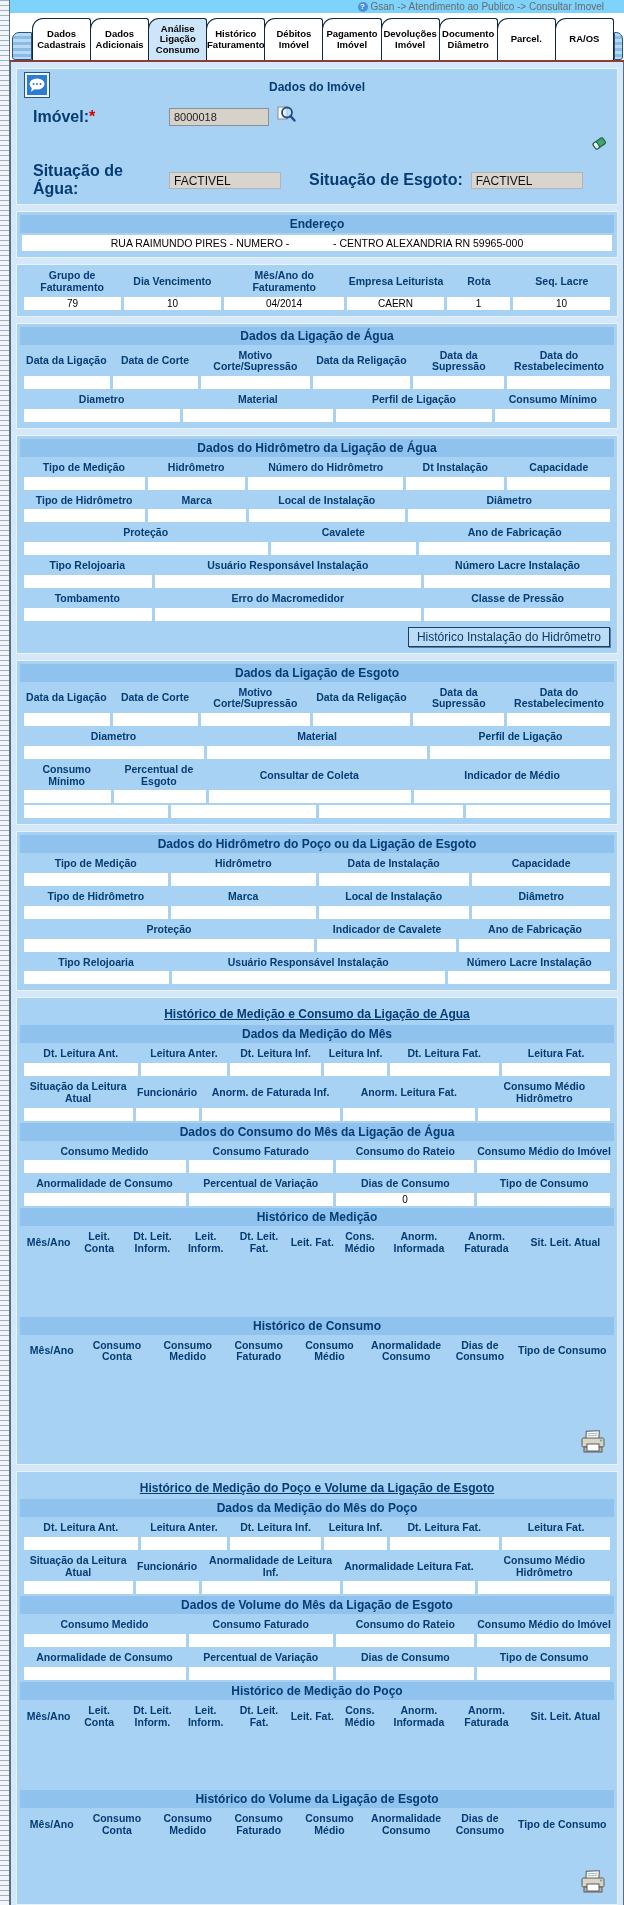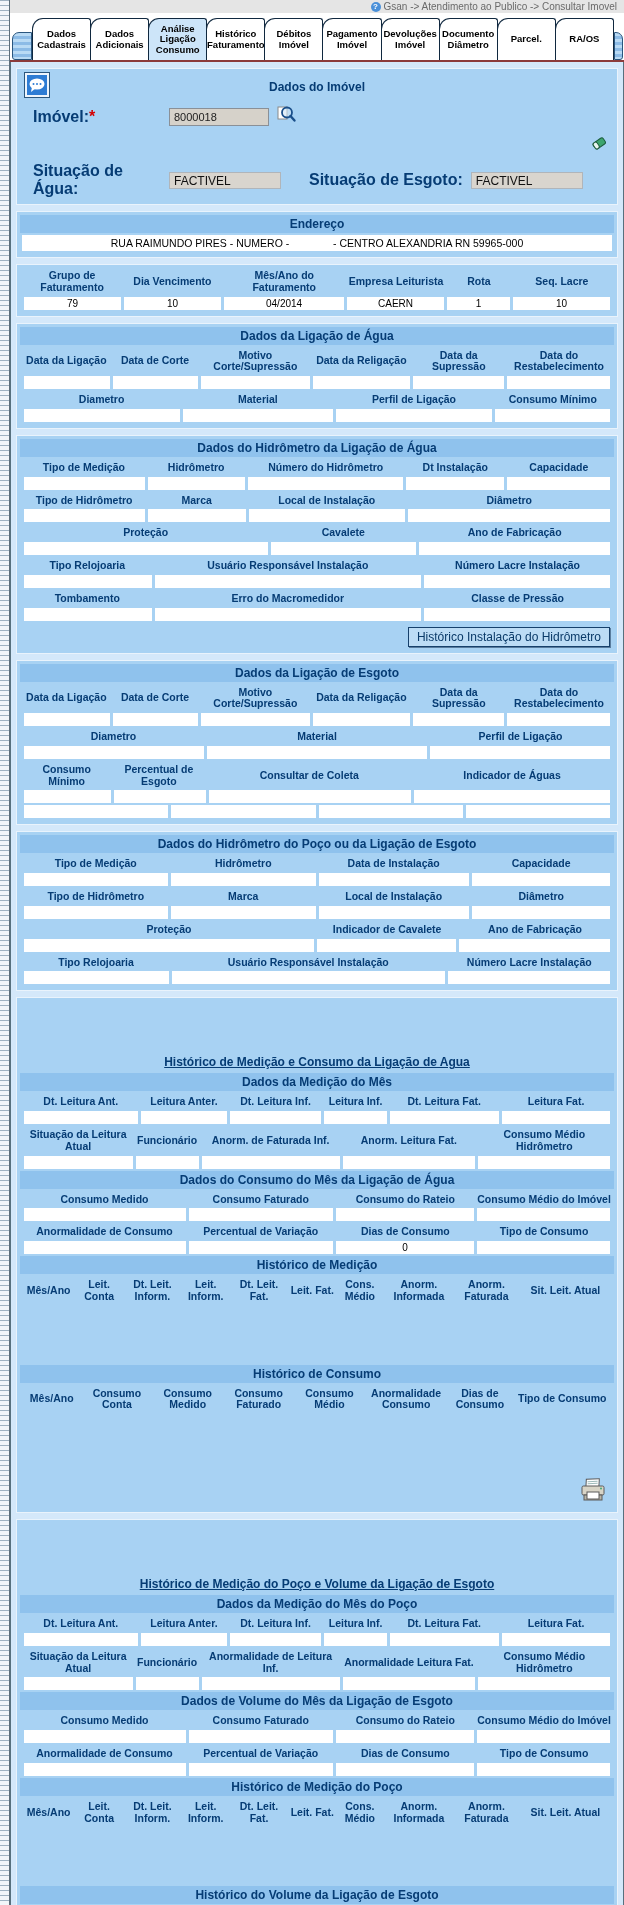--- a/index.html
+++ b/index.html
@@ -6,22 +6,22 @@
   html,body { margin:0; padding:0; background:#fff; }
   body { width:624px; font-family:"Liberation Sans", sans-serif; }
 
   .frame { display:flex; width:624px; }
   .ruler { width:10px; flex:0 0 10px;
     background-color:#f2f6fa;
     background-image:repeating-linear-gradient(to bottom,#9fb2c2 0 1px,transparent 1px 5px);
     border-right:1px solid #5d6e7a; }
   .main { flex:1; min-width:0; }
 
-  .topbar { background:#e5e5e5; font-size:10px; color:#6a6a6a; text-align:right;
-    padding:1px 7px 1px 0; height:13px; white-space:nowrap; }
+  .topbar { background:#7dd3fc; font-size:10px; color:#6a6a6a; text-align:right;
+    padding:1px 20px 1px 0; height:13px; white-space:nowrap; }
   .helpdot { display:inline-block; width:10px; height:10px; border-radius:50%;
     background:#4a90d9; color:#fff; font-size:8px; line-height:10px; text-align:center;
     font-weight:bold; margin-right:3px; vertical-align:middle; }
 
   .tabstrip { background:#fff; display:flex; align-items:flex-end; padding:3px 1px 0 2px; height:47px; }
   .spine { width:20px; height:28px; flex:0 0 20px; margin-right:1px; margin-bottom:0;
     border:1px solid #2a567e; border-radius:7px 0 0 3px;
     background:repeating-linear-gradient(to bottom,#b9daf4 0 3px,#8cbbe6 3px 6px); }
   .spine-end { width:9px; height:28px; flex:0 0 9px;
     border:1px solid #2a567e; border-radius:0 7px 3px 0;
@@ -33,21 +33,21 @@
     padding:2px 2px; cursor:pointer; }
   .tab.active { background:#cde5f9; }
   .tabline { height:2px; background:#8c3b3b; }
 
   .contentbox { background:#d4e8fa; border-left:1px solid #57707e; border-right:1px solid #57707e;
     border-bottom:1px solid #57707e; padding:6px 3px 6px 3px; }
 
   .panel { background:#a8d2f3; border:1px solid #e9f3fc; margin:0 2px 6px 2px; padding:2px 2px 4px 2px; }
   .band { background:#8fc2ed; color:#063c74; font-weight:bold; font-size:12px;
     text-align:center; padding:2px 0; margin:1px 1px 2px 1px; }
-  .utitle { text-align:center; padding:4px 0 2px 0;margin-top:48px; }
+  .utitle { text-align:center; padding:4px 0 2px 0; }
   .utitle span { color:#063c74; font-weight:bold; font-size:12px; text-decoration:underline; }
   .wrow { background:#fff; margin:0 3px 2px 3px; padding:2px 0; text-align:center;
     font-size:10.5px; color:#000; white-space:pre; overflow:hidden; }
 
   .lrow { display:flex; padding:1px 3px; }
   .lbl { color:#063c74; font-weight:bold; font-size:10.5px; text-align:center;
     display:flex; align-items:center; justify-content:center; line-height:1.12; padding:2px 1px; }
   .crow { display:flex; gap:3px; padding:0 5px; margin-bottom:2px; }
   .cell { background:#fff; height:13px; font-size:10px; text-align:center; line-height:13px; color:#000; overflow:hidden; }
 
@@ -291,21 +291,21 @@
             </div>
             <div class="crow">
               <div class="cell" style="flex: 31 1 0px;"></div>
               <div class="cell" style="flex: 38 1 0px;"></div>
               <div class="cell" style="flex: 31 1 0px;"></div>
             </div>
             <div class="lrow">
               <div class="lbl" style="flex: 15 1 0px;">Consumo Mínimo</div>
               <div class="lbl" style="flex: 16 1 0px;">Percentual de Esgoto</div>
               <div class="lbl" style="flex: 35 1 0px;">Consultar de Coleta</div>
-              <div class="lbl" style="flex: 34 1 0px;">Indicador de Águas</div>
+              <div class="lbl" style="flex: 34 1 0px;">Indicador de Médio</div>
             </div>
             <div class="crow">
               <div class="cell" style="flex: 15 1 0px;"></div>
               <div class="cell" style="flex: 16 1 0px;"></div>
               <div class="cell" style="flex: 35 1 0px;"></div>
               <div class="cell" style="flex: 34 1 0px;"></div>
             </div>
             <div class="crow">
               <div class="cell" style="flex: 25 1 0px;"></div>
               <div class="cell" style="flex: 25 1 0px;"></div>

